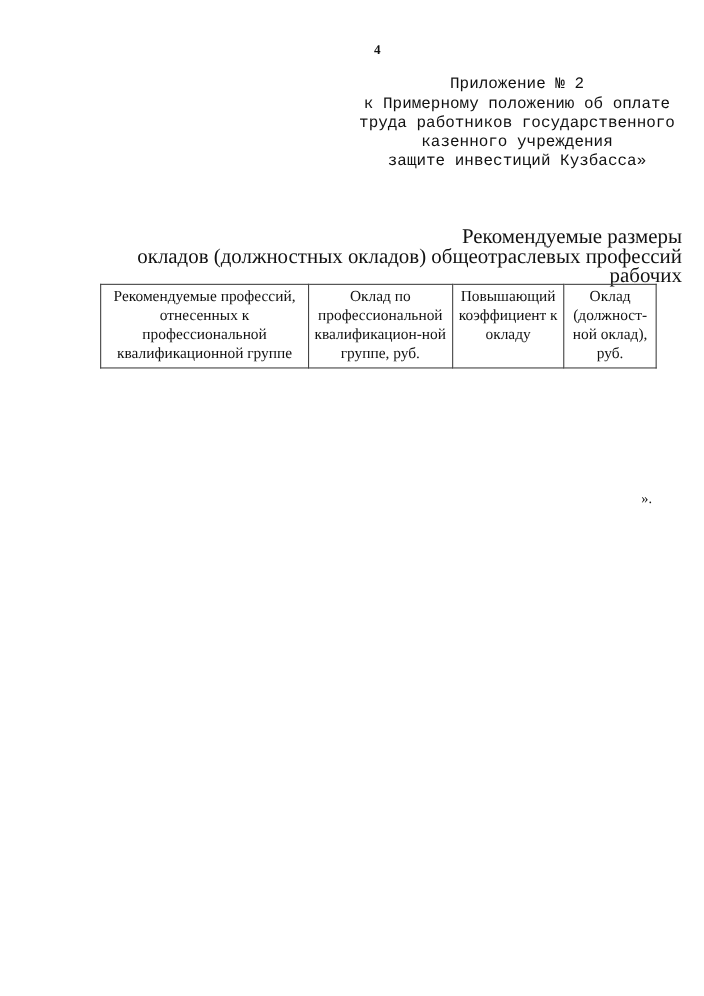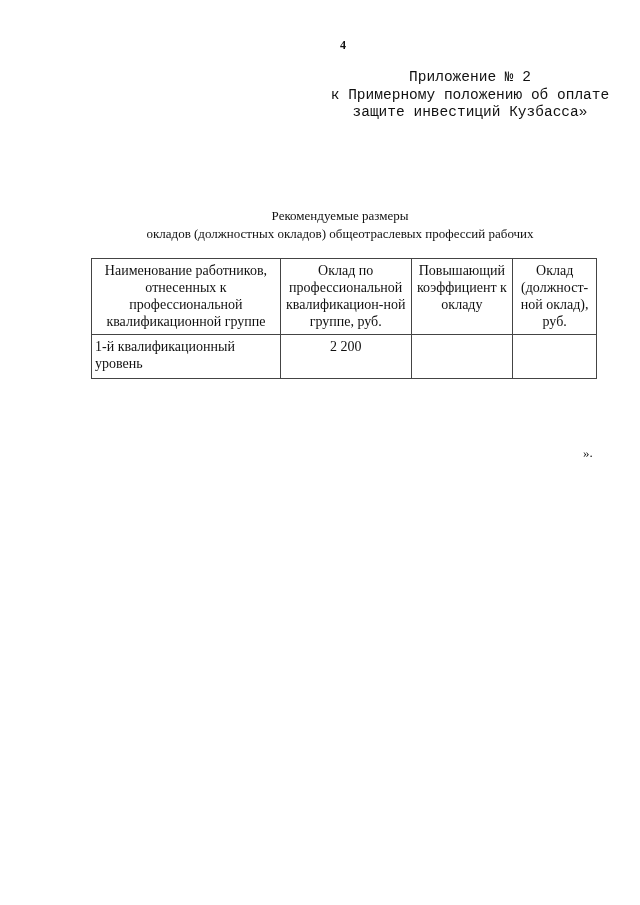--- a/index.html
+++ b/index.html
@@ -11,21 +11,21 @@
     .page-num {
       position: absolute; top: 38px; left: 336px; width: 14px;
       font-size: 12px; font-weight: bold; text-align: center;
     }
     .appendix {
       position: absolute; top: 69px; left: 320px; width: 300px;
       text-align: center; font-size: 14.5px; line-height: 17.6px; font-family: Liberation Mono, monospace;
     }
     .doc-title {
       position: absolute; top: 207px; left: 60px; width: 560px;
-      text-align: center; font-size: 13px; line-height: 17.5px;
+      text-align: right; font-size: 19px; line-height: 17.5px;
     }
     table.salary {
       position: absolute; top: 258px; left: 91px;
       width: 506px;
       border-collapse: collapse;
       font-size: 14px; line-height: 17px;
     }
     table.salary td, table.salary th {
       border: 1px solid #444;
       vertical-align: top;
@@ -47,38 +47,34 @@
     }
   </style>
 </head>
 <body>
 
 <div class="page-num">4</div>
 
 <div class="appendix">
   <div>Приложение № 2</div>
   <div>к Примерному положению об оплате</div>
+  <div>труда работников государственного</div>
+  <div>казенного учреждения</div>
   <div>защите инвестиций Кузбасса»</div>
 </div>
 
 <div class="doc-title">
   <div>Рекомендуемые размеры</div>
   <div>окладов (должностных окладов) общеотраслевых профессий рабочих</div>
 </div>
 
 <table class="salary">
   <tbody>
       <tr>
-    <th class="col1">Наименование работников, отнесенных к профессиональной квалификационной группе</th>
+    <th class="col1">Рекомендуемые профессий, отнесенных к профессиональной квалификационной группе</th>
     <th class="col2">Оклад по профессиональной квалификацион-ной группе, руб.</th>
     <th class="col3">Повышающий коэффициент к окладу</th>
     <th class="col4">Оклад (должност-ной оклад), руб.</th>
-  </tr>
-  <tr class="lvl-row">
-    <td class="left">1-й квалификационный уровень</td>
-    <td class="center">2 200</td>
-    <td class="center"></td>
-    <td class="center"></td>
   </tr>
 </tbody>
   </table>
 
 <div class="closing">».</div>
 
 </body></html>

